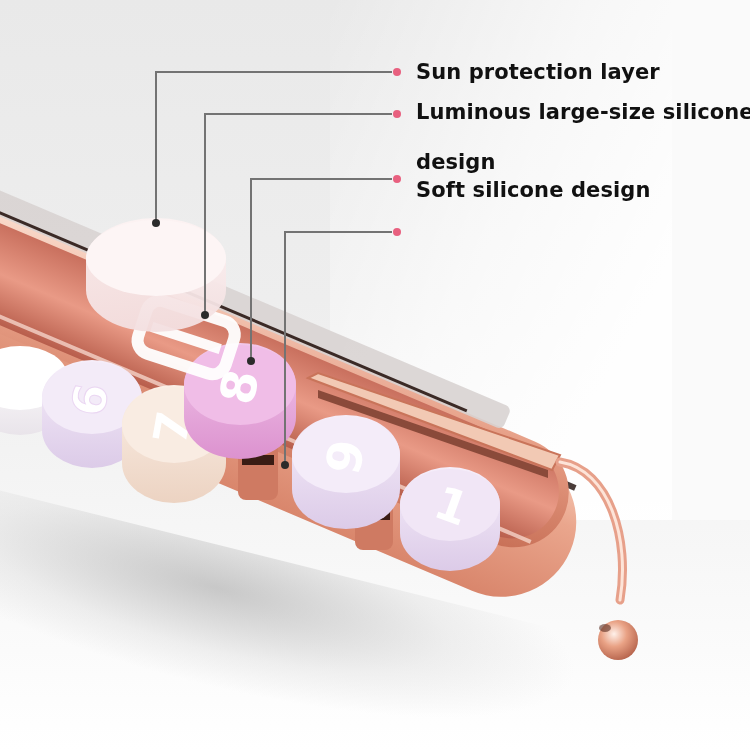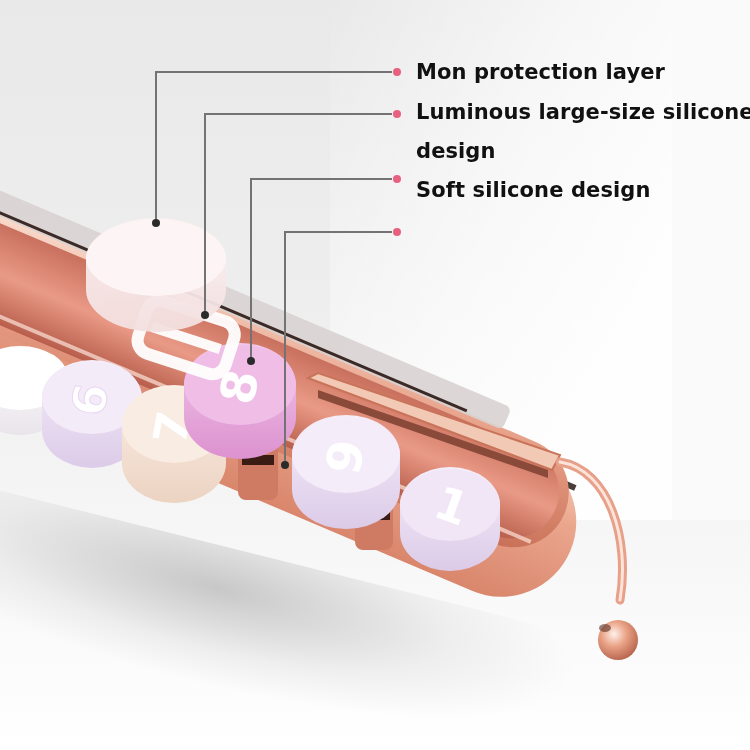--- a/index.html
+++ b/index.html
@@ -153,18 +153,18 @@
     </g>
     <g fill="#e8607f">
       <circle cx="397" cy="72" r="4"></circle>
       <circle cx="397" cy="114" r="4"></circle>
       <circle cx="397" cy="179" r="4"></circle>
       <circle cx="397" cy="232" r="4"></circle>
     </g>
   </svg>
 
   <div class="labels">
-    <div class="label" style="top:53px;">Mon protection layer</div>
+    <div class="label" style="top:53px;">Sun protection layer</div>
     <div class="label" style="top:93px;">Luminous large-size silicone</div>
-    <div class="label" style="top:132px;text-align:right;">design</div>
+    <div class="label" style="top:143px;text-align:right;">design</div>
     <div class="label" style="top:171px;">Soft silicone design</div>
   </div>
 </div>
 
 </body></html>

